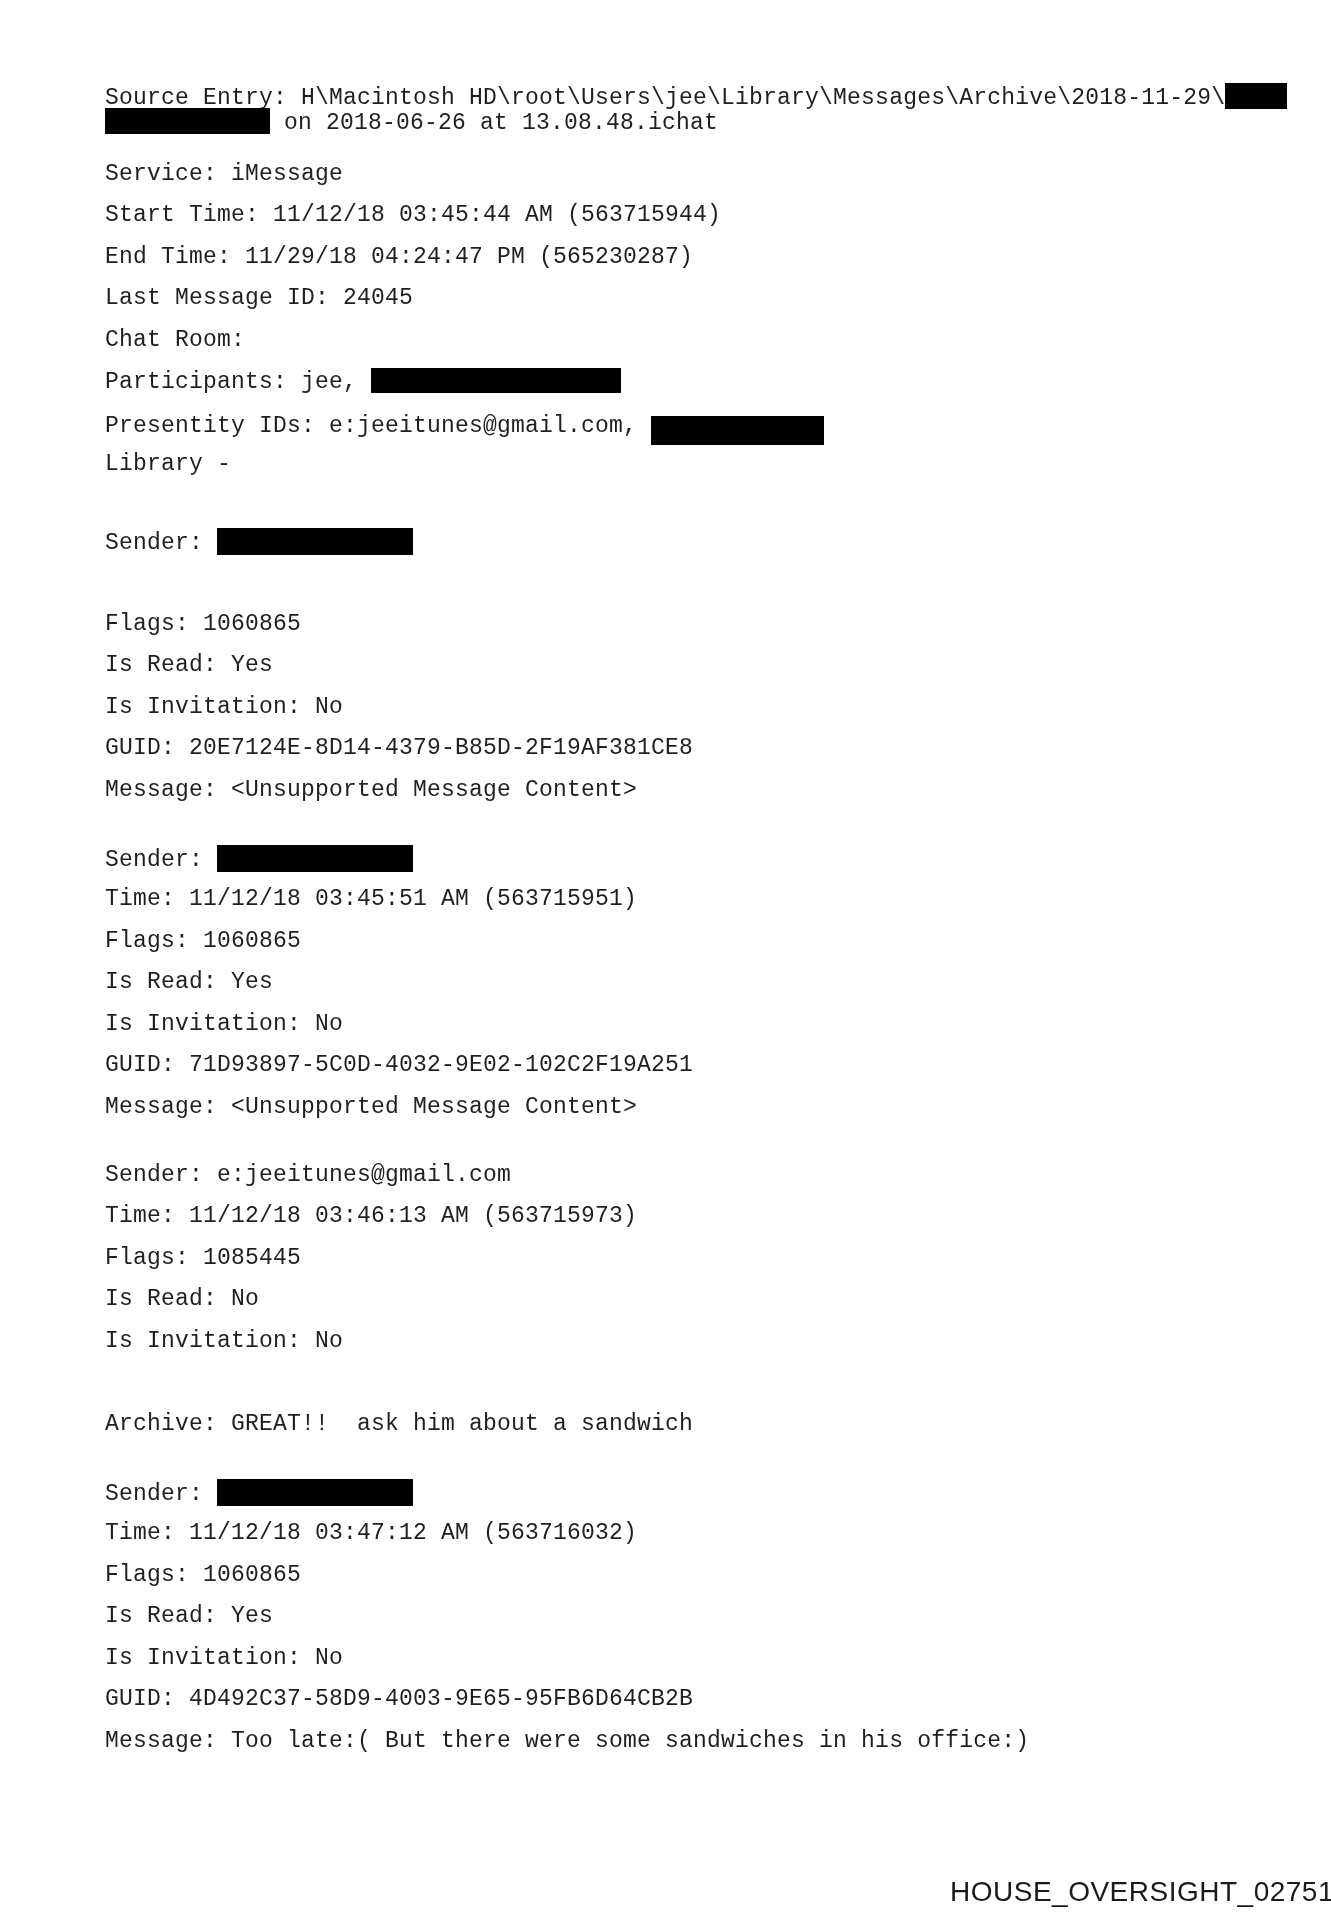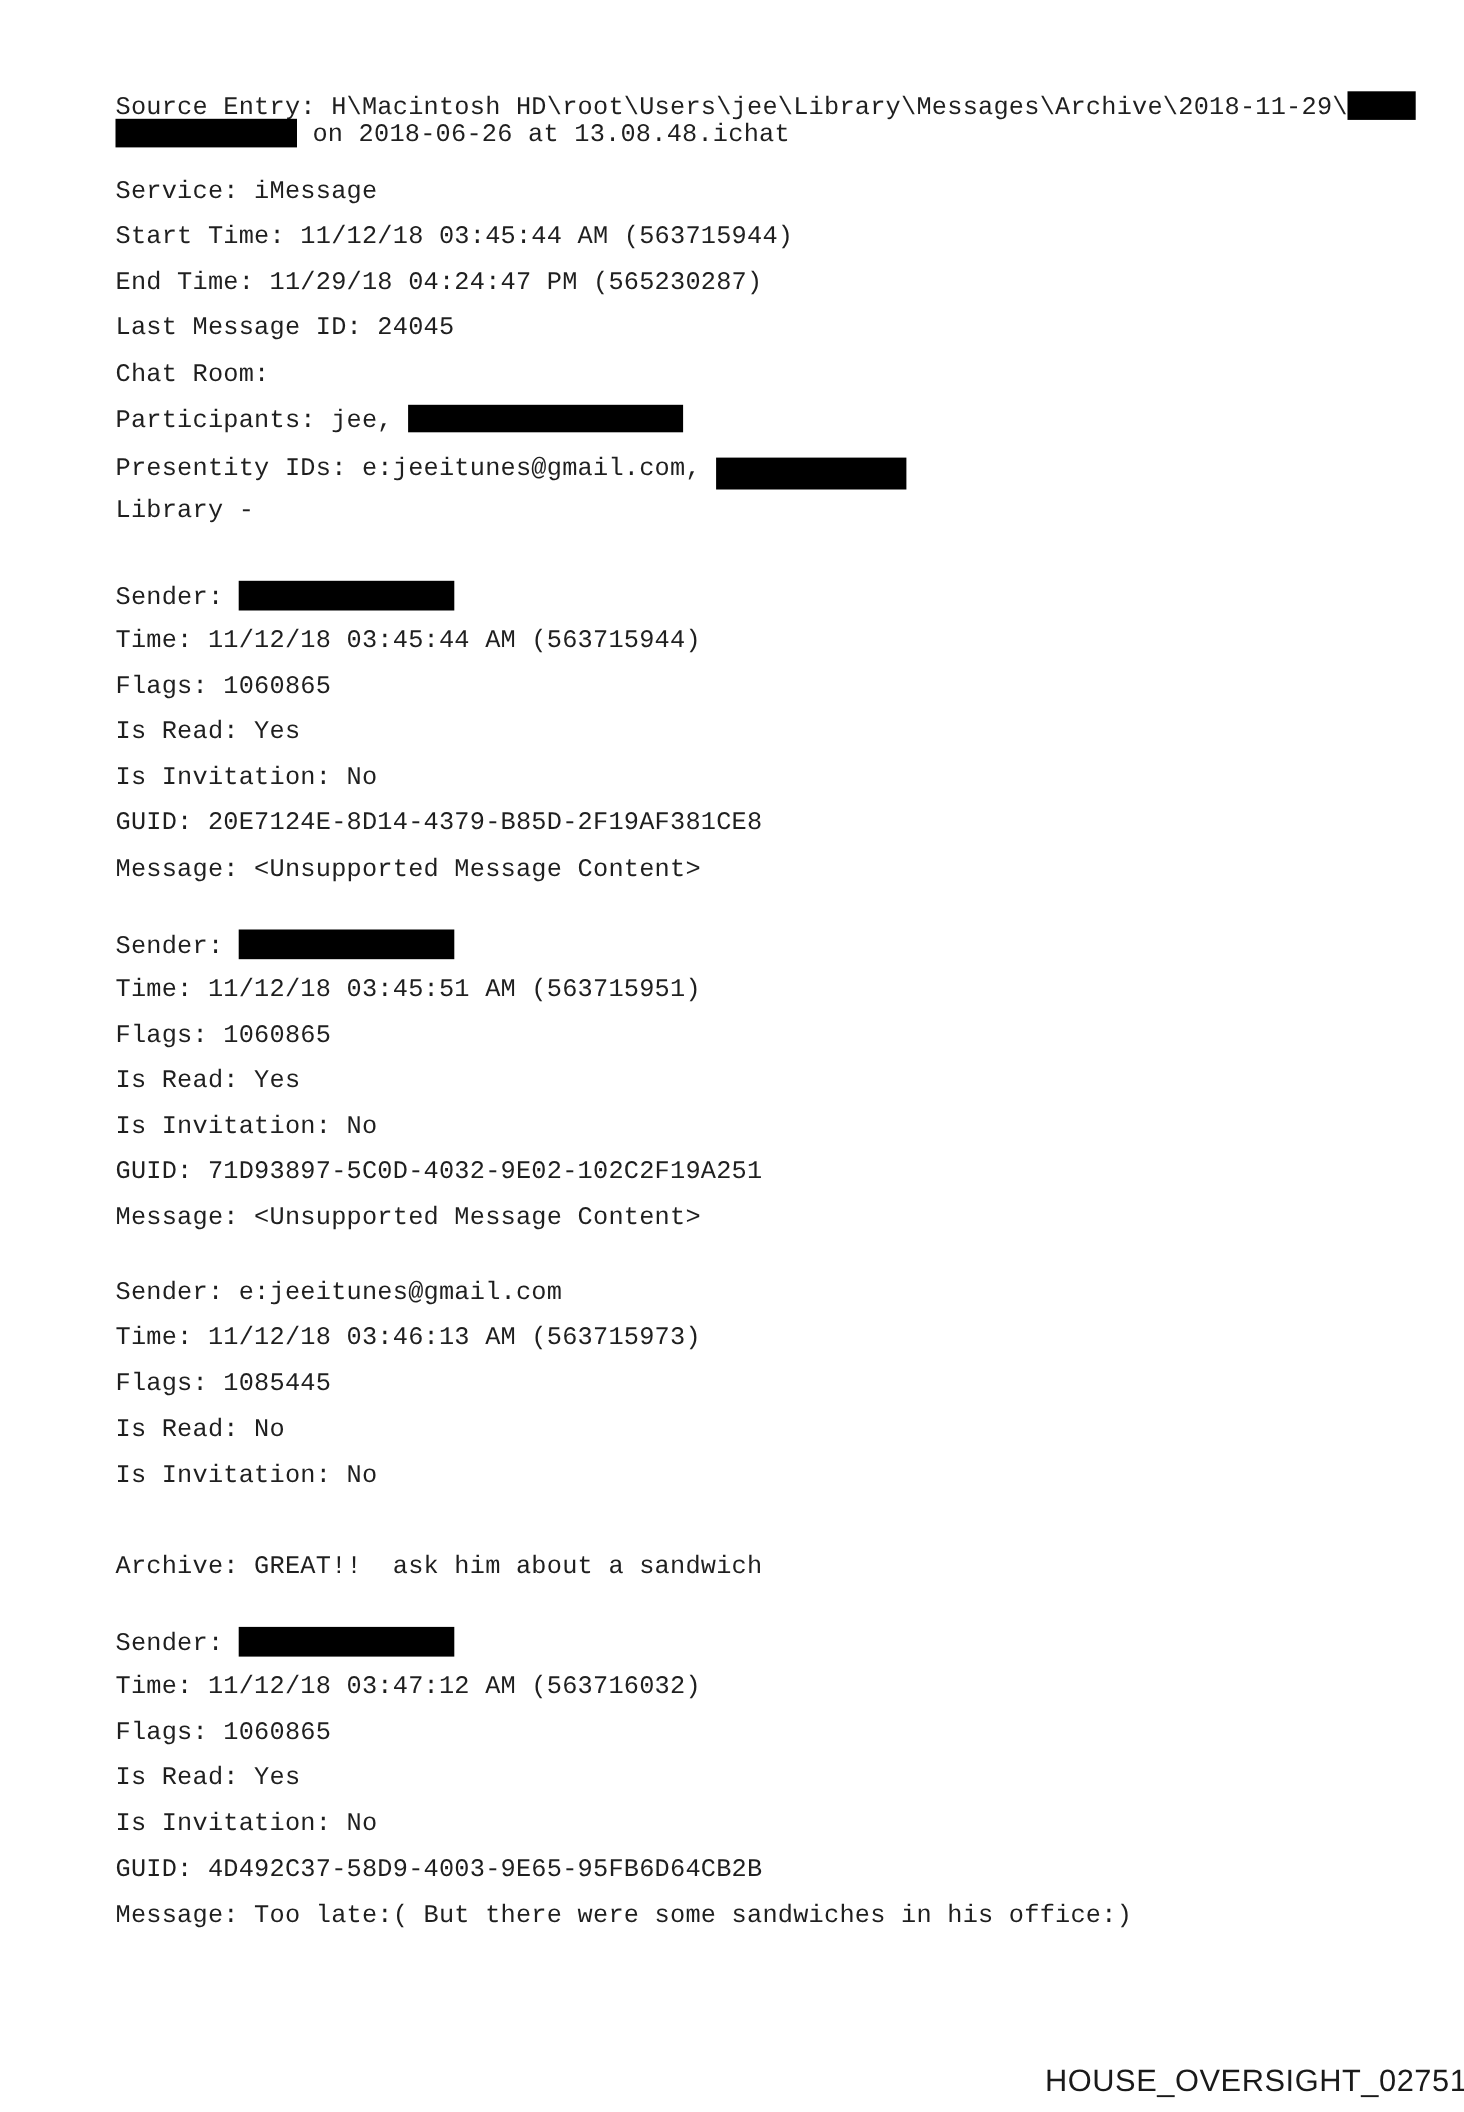--- a/index.html
+++ b/index.html
@@ -51,21 +51,20 @@
   <div class="ln" style="top:161px">Service: iMessage</div>
   <div class="ln" style="top:202px">Start Time: 11/12/18 03:45:44 AM (563715944)</div>
   <div class="ln" style="top:244px">End Time: 11/29/18 04:24:47 PM (565230287)</div>
   <div class="ln" style="top:285px">Last Message ID: 24045</div>
   <div class="ln" style="top:327px">Chat Room:</div>
   <div class="ln" style="top:410px"><span>Presentity IDs: e:jeeitunes@gmail.com, </span><span class="redact r-pres"></span></div>
   <div class="ln" style="top:368px"><span>Participants: jee, </span><span class="redact r-part"></span></div>
   <div class="ln" style="top:451px">Library -</div>
 
   <div class="ln" style="top:528px"><span>Sender: </span><span class="redact r-sender"></span></div>
-  <div class="ln" style="top:569px">Time: 11/12/18 03:45:44 AM (563715944)</div>
   <div class="ln" style="top:611px">Flags: 1060865</div>
   <div class="ln" style="top:652px">Is Read: Yes</div>
   <div class="ln" style="top:694px">Is Invitation: No</div>
   <div class="ln" style="top:735px">GUID: 20E7124E-8D14-4379-B85D-2F19AF381CE8</div>
   <div class="ln" style="top:777px">Message: &lt;Unsupported Message Content&gt;</div>
 
   <div class="ln" style="top:845px"><span>Sender: </span><span class="redact r-sender"></span></div>
   <div class="ln" style="top:886px">Time: 11/12/18 03:45:51 AM (563715951)</div>
   <div class="ln" style="top:928px">Flags: 1060865</div>
   <div class="ln" style="top:969px">Is Read: Yes</div>

